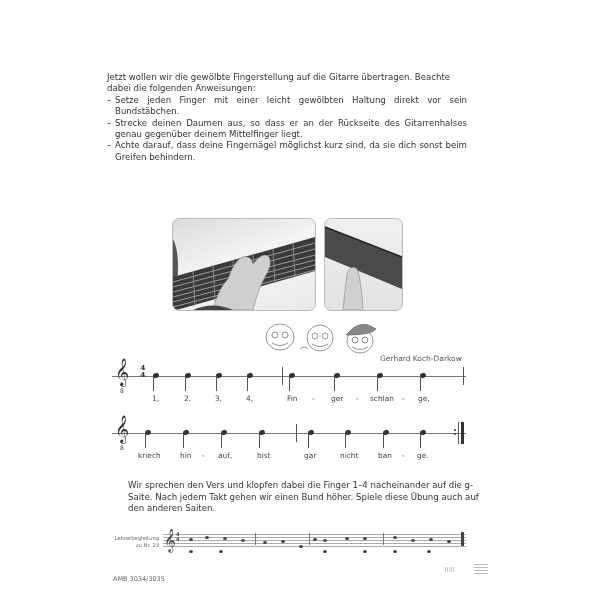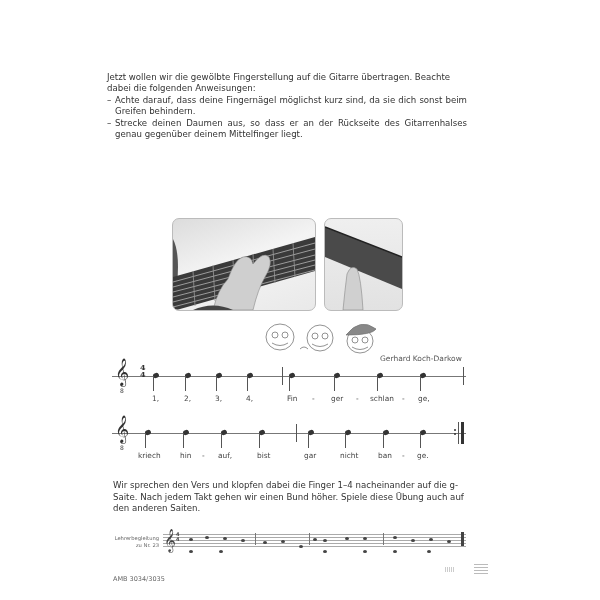--- a/index.html
+++ b/index.html
@@ -27,21 +27,21 @@
   .staff .clef8 { position:absolute; left:8px; top:30px; font-size:6px; color:#444; }
   .staff .timesig { position:absolute; left:28px; top:7px; font-family:"DejaVu Serif", serif; font-weight:bold; font-size:8px; line-height:7px; color:#333; text-align:center; }
   .note { position:absolute; top:16px; width:6px; height:5px; background:#333; border-radius:50%; transform:rotate(-20deg); }
   .stem { position:absolute; top:19px; width:1px; height:15px; background:#555; }
   .barline { position:absolute; top:10px; width:1px; height:18px; background:#555; }
   .endbar { position:absolute; top:8px; height:22px; }
   .endbar .thin { position:absolute; left:0; top:0; width:1px; height:22px; background:#555; }
   .endbar .thick { position:absolute; left:3px; top:0; width:3px; height:22px; background:#333; }
   .endbar .dots { position:absolute; left:-4px; top:7px; width:2px; height:2px; background:#333; border-radius:50%; box-shadow:0 4px 0 #333; }
   .lyric { position:absolute; top:37px; font-size:7.4px; color:#444; white-space:nowrap; }
-  .desc { position:absolute; left:113px; top:480px; width:360px; font-size:8.6px; line-height:11.6px; color:#333; }
+  .desc { position:absolute; left:128px; top:480px; width:360px; font-size:8.6px; line-height:11.6px; color:#333; }
   .teacher-label { position:absolute; left:113px; top:535px; font-size:5.2px; line-height:6.5px; color:#666; text-align:right; width:46px; }
   .acc { position:absolute; left:163px; top:531px; width:303px; height:32px; }
   .acc .sl { position:absolute; left:0; right:0; height:1px; background:#aaa; }
   .acc .clef { position:absolute; left:1px; top:-3px; font-family:"DejaVu Serif", serif; font-size:20px; color:#444; }
   .acc .ts { position:absolute; left:13px; top:1px; font-size:5px; line-height:5px; font-weight:bold; color:#444; }
   .acc .an { position:absolute; width:4px; height:3px; background:#444; border-radius:50%; }
   .acc .bar { position:absolute; top:2px; width:1px; height:12px; background:#777; }
   .acc .fin { position:absolute; top:1px; width:3px; height:14px; background:#444; }
   .footer-code { position:absolute; left:113px; top:575px; font-size:6.5px; color:#666; }
   .pagenum { position:absolute; left:455px; top:562px; font-size:11px; font-weight:bold; color:#555; font-family:"DejaVu Sans Mono", monospace;margin-top:40px; }
@@ -52,22 +52,23 @@
 </style>
 </head>
 <body>
 
 <div class="page">
 
 
   <div class="intro">
     <p>Jetzt wollen wir die gewölbte Fingerstellung auf die Gitarre übertragen. Beachte dabei die folgenden Anweisungen:</p>
     <ul class="bullets">
+      <li>Setze jeden Finger mit einer leicht gewölbten Haltung direkt vor sein Bundstäbchen.</li>
+      <li>Strecke deinen Daumen aus, so dass er an der Rückseite des Gitarrenhalses genau gegenüber deinem Mittelfinger liegt.</li>
       <li>Achte darauf, dass deine Fingernägel möglichst kurz sind, da sie dich sonst beim Greifen behindern.</li>
-      <li>Strecke deinen Daumen aus, so dass er an der Rückseite des Gitarrenhalses genau gegenüber deinem Mittelfinger liegt.</li>
     </ul>
   </div>
 
   <div class="photos">
     <div class="photo photo1" title="Fretting hand on guitar neck, front view">
       <svg width="142" height="91" viewBox="0 0 142 91">
         <path d="M0 20 Q10 40 0 91 L0 91 Z" fill="#555"></path>
         <polygon points="0,58 142,18 142,52 0,92" fill="#3a3a3a"></polygon>
         <g stroke="#ddd" stroke-width="0.6">
           <line x1="0" y1="63" x2="142" y2="24"></line>

